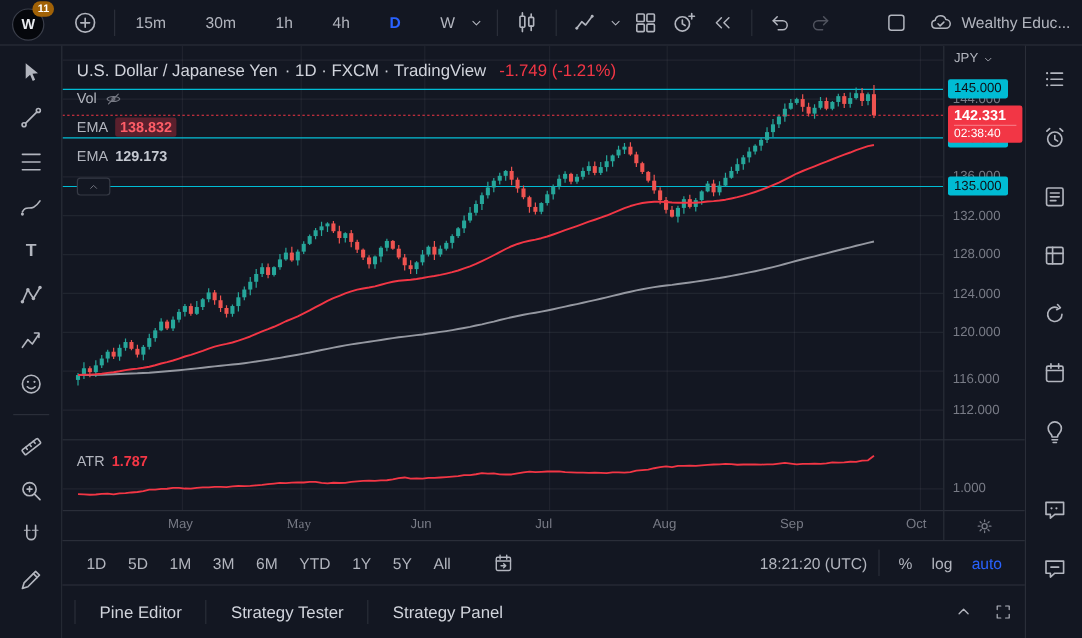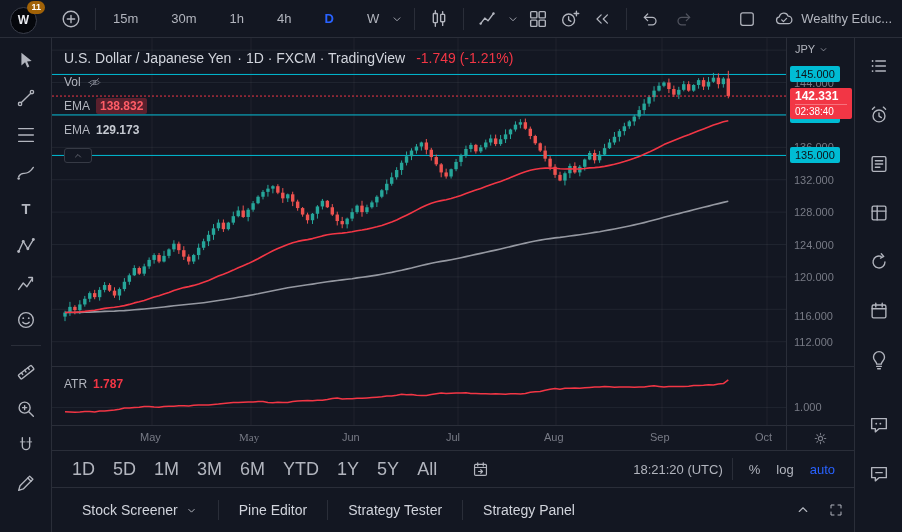--- a/index.html
+++ b/index.html
@@ -60,21 +60,21 @@
 .axis-label.cyan{background:#00bcd4;color:#0d1117;padding:0 5px;left:3px;border-radius:2px}
 #price-badge{position:absolute;left:3px;width:62px;background:#f23645;color:#fff;border-radius:2px;padding:1px 5px;z-index:6}
 .pb-price{font-size:12px;font-weight:bold;line-height:15px}
 .pb-count{font-size:10px;line-height:13px;border-top:1px solid rgba(255,255,255,.3)}
 #time-axis{position:absolute;left:0;bottom:0;height:25px;right:68px;border-top:1px solid #2a2e39;z-index:4;background:#131722}
 .month-label{position:absolute;top:5px;font-size:11px;color:#787b86}
 #axis-corner{position:absolute;right:0;bottom:0;width:68px;height:25px;border-top:1px solid #2a2e39;border-left:1px solid #2a2e39;background:#131722;z-index:5;display:flex;align-items:center;justify-content:center;color:#787b86}
 
 #range-toolbar{height:37px;flex:none;border-top:1px solid #2a2e39;display:flex;align-items:center;padding:0 12px;gap:2px;color:#b2b5be;background:#131722}
 #range-buttons{display:flex;gap:2px}
-.range-btn{padding:4px 8px;font-size:18px;color:#b2b5be;border-radius:4px}
+.range-btn{padding:4px 8px;font-size:13px;color:#b2b5be;border-radius:4px}
 #goto-date{margin-left:24px;color:#b2b5be;display:flex;background:none;border:none}
 #tz-clock{font-size:13px;color:#b2b5be;white-space:nowrap}
 .scale-btn{padding:4px 7px;font-size:13px;color:#b2b5be}
 .scale-btn.auto{color:#2962ff}
 
 #bottom-panel{flex:1;border-top:1px solid #2a2e39;display:flex;align-items:center;padding:0 10px;background:#131722}
 #panel-tabs{display:flex;align-items:center;height:100%}
 .panel-tab{display:flex;align-items:center;gap:7px;font-size:14px;color:#d1d4dc;padding:0 20px;height:100%}
 .tab-sep{width:1px;height:20px;background:#2a2e39}
 .panel-icon{color:#b2b5be;margin-left:16px;display:flex;background:none;border:none}
@@ -665,26 +665,20 @@
         <div class="flex-spacer"></div>
         <button id="tz-clock">18:21:20 (UTC)</button>
         <div class="vsep"></div>
         <button class="scale-btn">%</button>
         <button class="scale-btn">log</button>
         <button class="scale-btn auto">auto</button>
       </div>
 
       <div id="bottom-panel">
         <div id="panel-tabs">
-            <div class="panel-tab">
-              <span>Stock Screener</span>
-              <svg class="ico" width="13" height="13" viewBox="0 0 24 24" fill="none" stroke="currentColor" stroke-width="1.5" stroke-linecap="round" stroke-linejoin="round">
-                <path d="M7 10l5 5 5-5"></path>
-              </svg>
-            </div>
             <div class="tab-sep"></div>
             <div class="panel-tab">
               <span>Pine Editor</span>
             </div>
             <div class="tab-sep"></div>
             <div class="panel-tab">
               <span>Strategy Tester</span>
             </div>
             <div class="tab-sep"></div>
             <div class="panel-tab">

